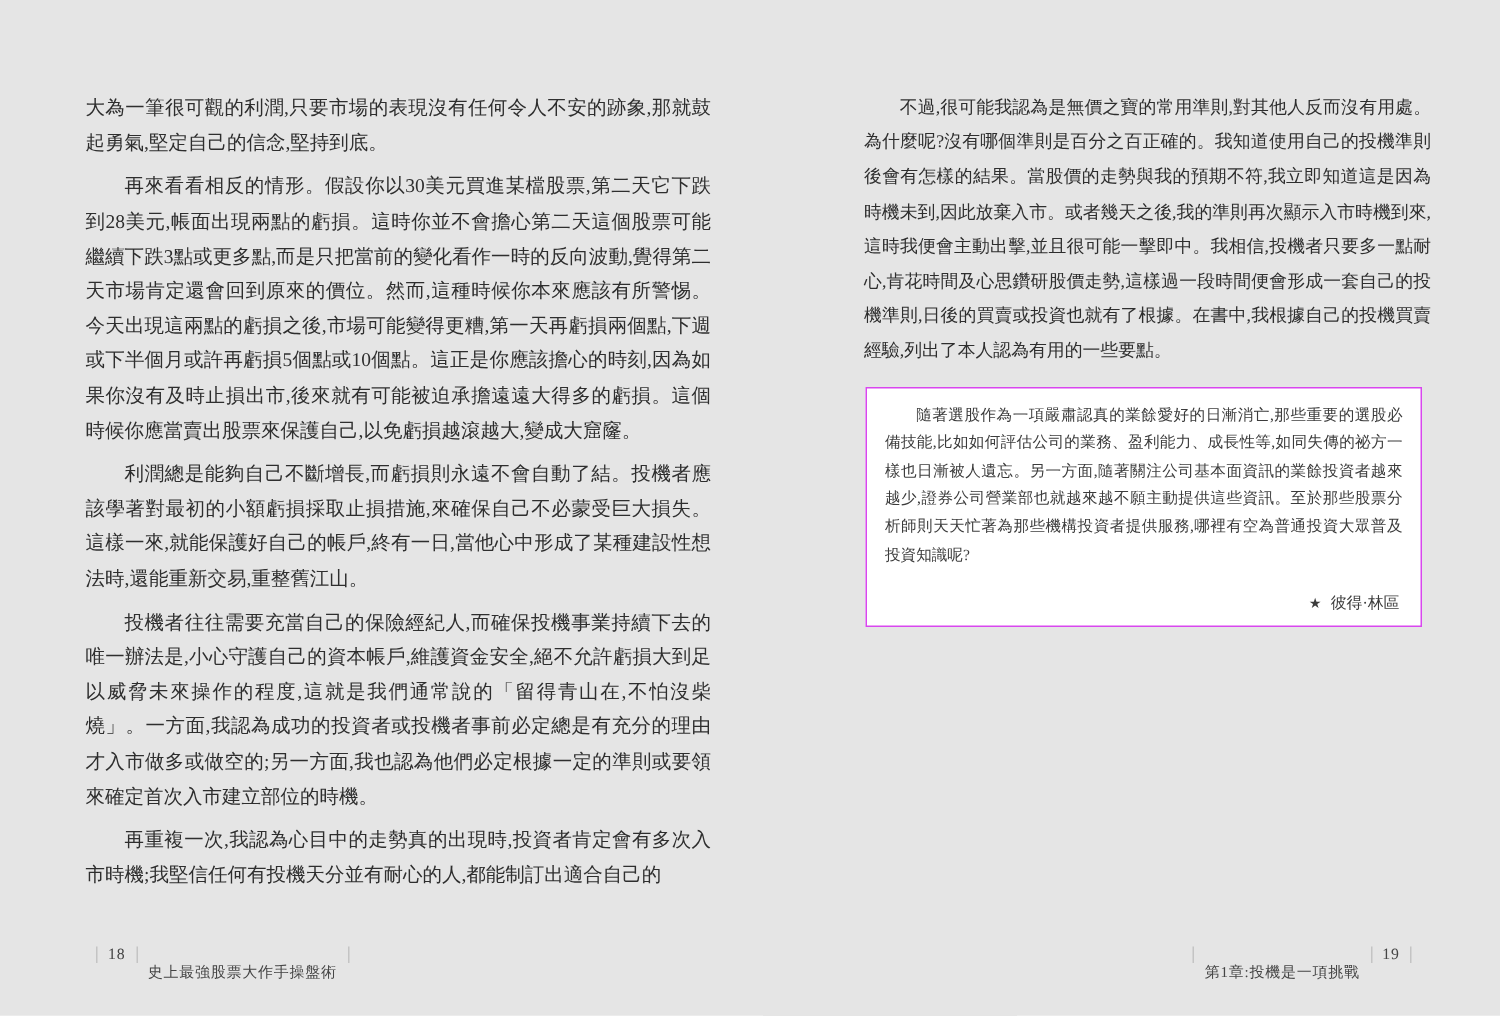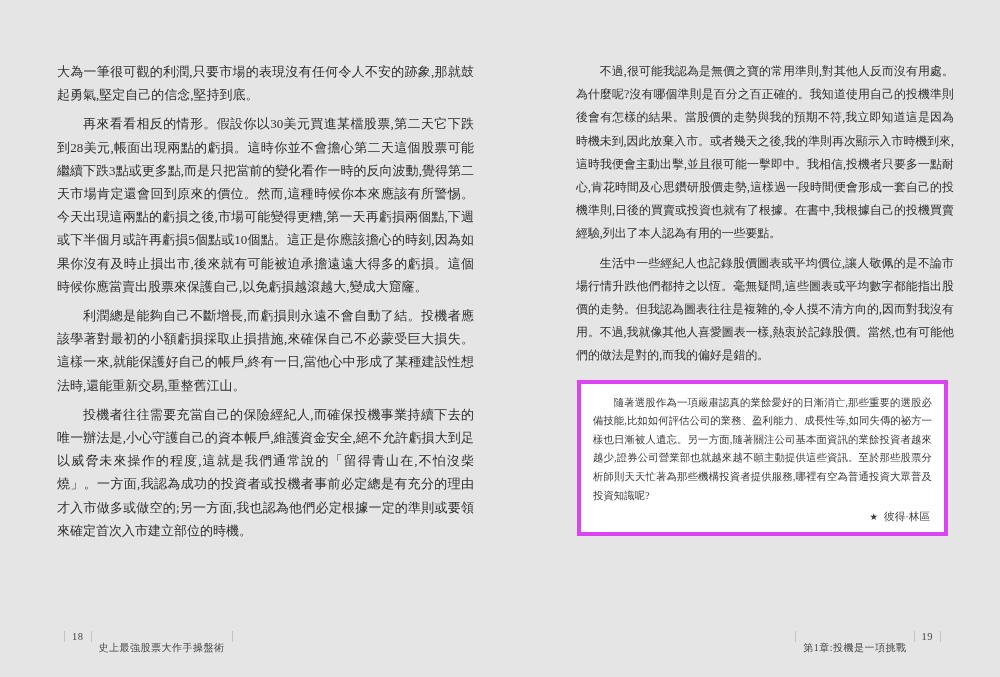--- a/index.html
+++ b/index.html
@@ -17,31 +17,31 @@
     margin:0 0 6px 0;
     font-size:13px; line-height:23.2px;
     text-align:justify; text-justify:inter-ideograph;
     color:#2e2e2e;
   }
   .page-right .para { font-size:11.9px; }
   .ind { text-indent:2em; }
 
   .quote-box {
     margin:12px 6px 0 1px;
-    border:4px solid #d946ef;
+    border:1px solid #d946ef;
     padding:10px 12px 8px 12px;
     background:#fff;
   }
   .quote-text {
     margin:0; font-size:10.4px; line-height:18.6px;
     text-indent:2em; text-align:justify; text-justify:inter-ideograph;
     color:#3c3c3c;
   }
   .quote-attr {
-    margin:5px 2px 0 0; text-align:right;
+    margin:15px 2px 0 0; text-align:right;
     font-size:10.6px; color:#3c3c3c;
   }
   .quote-attr .star { margin-right:6px; font-size:9.5px; }
 
   .footer {
     position:absolute; bottom:22px;
     display:flex; align-items:center;
     color:#454545; white-space:nowrap;
   }
   .footer-left  { left:57px; }
@@ -53,25 +53,25 @@
 </head>
 <body>
 
 <div class="spread">
 
   <div class="page page-left">
     <p class="para">大為一筆很可觀的利潤,只要市場的表現沒有任何令人不安的跡象,那就鼓起勇氣,堅定自己的信念,堅持到底。</p>
     <p class="para ind">再來看看相反的情形。假設你以30美元買進某檔股票,第二天它下跌到28美元,帳面出現兩點的虧損。這時你並不會擔心第二天這個股票可能繼續下跌3點或更多點,而是只把當前的變化看作一時的反向波動,覺得第二天市場肯定還會回到原來的價位。然而,這種時候你本來應該有所警惕。今天出現這兩點的虧損之後,市場可能變得更糟,第一天再虧損兩個點,下週或下半個月或許再虧損5個點或10個點。這正是你應該擔心的時刻,因為如果你沒有及時止損出市,後來就有可能被迫承擔遠遠大得多的虧損。這個時候你應當賣出股票來保護自己,以免虧損越滾越大,變成大窟窿。</p>
     <p class="para ind">利潤總是能夠自己不斷增長,而虧損則永遠不會自動了結。投機者應該學著對最初的小額虧損採取止損措施,來確保自己不必蒙受巨大損失。這樣一來,就能保護好自己的帳戶,終有一日,當他心中形成了某種建設性想法時,還能重新交易,重整舊江山。</p>
     <p class="para ind">投機者往往需要充當自己的保險經紀人,而確保投機事業持續下去的唯一辦法是,小心守護自己的資本帳戶,維護資金安全,絕不允許虧損大到足以威脅未來操作的程度,這就是我們通常說的「留得青山在,不怕沒柴燒」。一方面,我認為成功的投資者或投機者事前必定總是有充分的理由才入市做多或做空的;另一方面,我也認為他們必定根據一定的準則或要領來確定首次入市建立部位的時機。</p>
+    <p class="para ind">再重複一次,我認為心目中的走勢真的出現時,投資者肯定會有多次入市時機;我堅信任何有投機天分並有耐心的人,都能制訂出適合自己的</p>
   </div>
 
   <div class="page page-right">
     <p class="para ind">不過,很可能我認為是無價之寶的常用準則,對其他人反而沒有用處。為什麼呢?沒有哪個準則是百分之百正確的。我知道使用自己的投機準則後會有怎樣的結果。當股價的走勢與我的預期不符,我立即知道這是因為時機未到,因此放棄入市。或者幾天之後,我的準則再次顯示入市時機到來,這時我便會主動出擊,並且很可能一擊即中。我相信,投機者只要多一點耐心,肯花時間及心思鑽研股價走勢,這樣過一段時間便會形成一套自己的投機準則,日後的買賣或投資也就有了根據。在書中,我根據自己的投機買賣經驗,列出了本人認為有用的一些要點。</p>
-    <p class="para ind">生活中一些經紀人也記錄股價圖表或平均價位,讓人敬佩的是不論市場行情升跌他們都持之以恆。毫無疑問,這些圖表或平均數字都能指出股價的走勢。但我認為圖表往往是複雜的,令人摸不清方向的,因而對我沒有用。不過,我就像其他人喜愛圖表一樣,熱衷於記錄股價。當然,也有可能他們的做法是對的,而我的偏好是錯的。</p>
 
     <div class="quote-box">
       <p class="quote-text">隨著選股作為一項嚴肅認真的業餘愛好的日漸消亡,那些重要的選股必備技能,比如如何評估公司的業務、盈利能力、成長性等,如同失傳的祕方一樣也日漸被人遺忘。另一方面,隨著關注公司基本面資訊的業餘投資者越來越少,證券公司營業部也就越來越不願主動提供這些資訊。至於那些股票分析師則天天忙著為那些機構投資者提供服務,哪裡有空為普通投資大眾普及投資知識呢?</p>
       <p class="quote-attr">
         <span class="star">★</span><span>彼得·林區</span>
       </p>
     </div>
   </div>
 
   <div class="footer footer-left">

